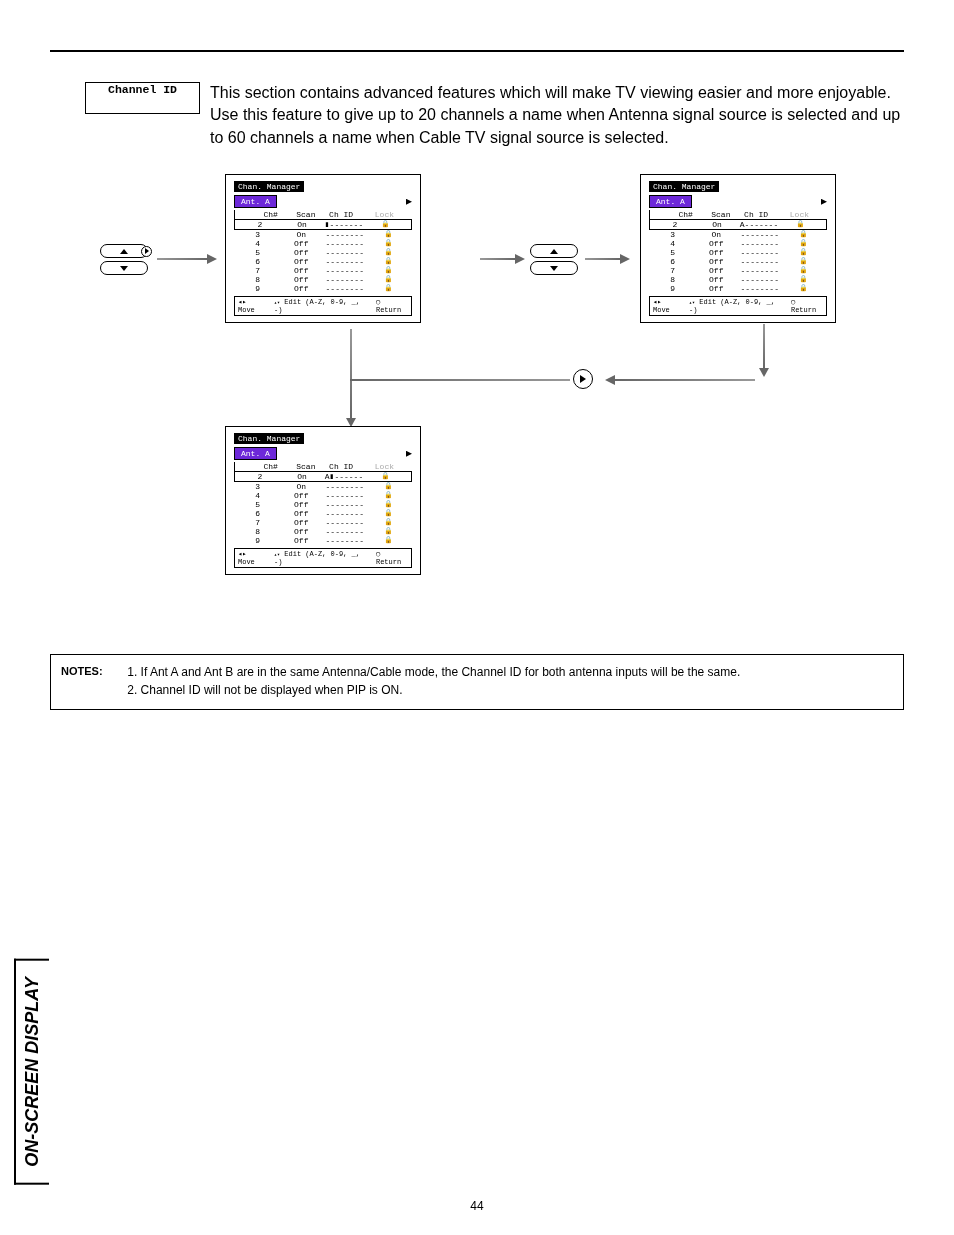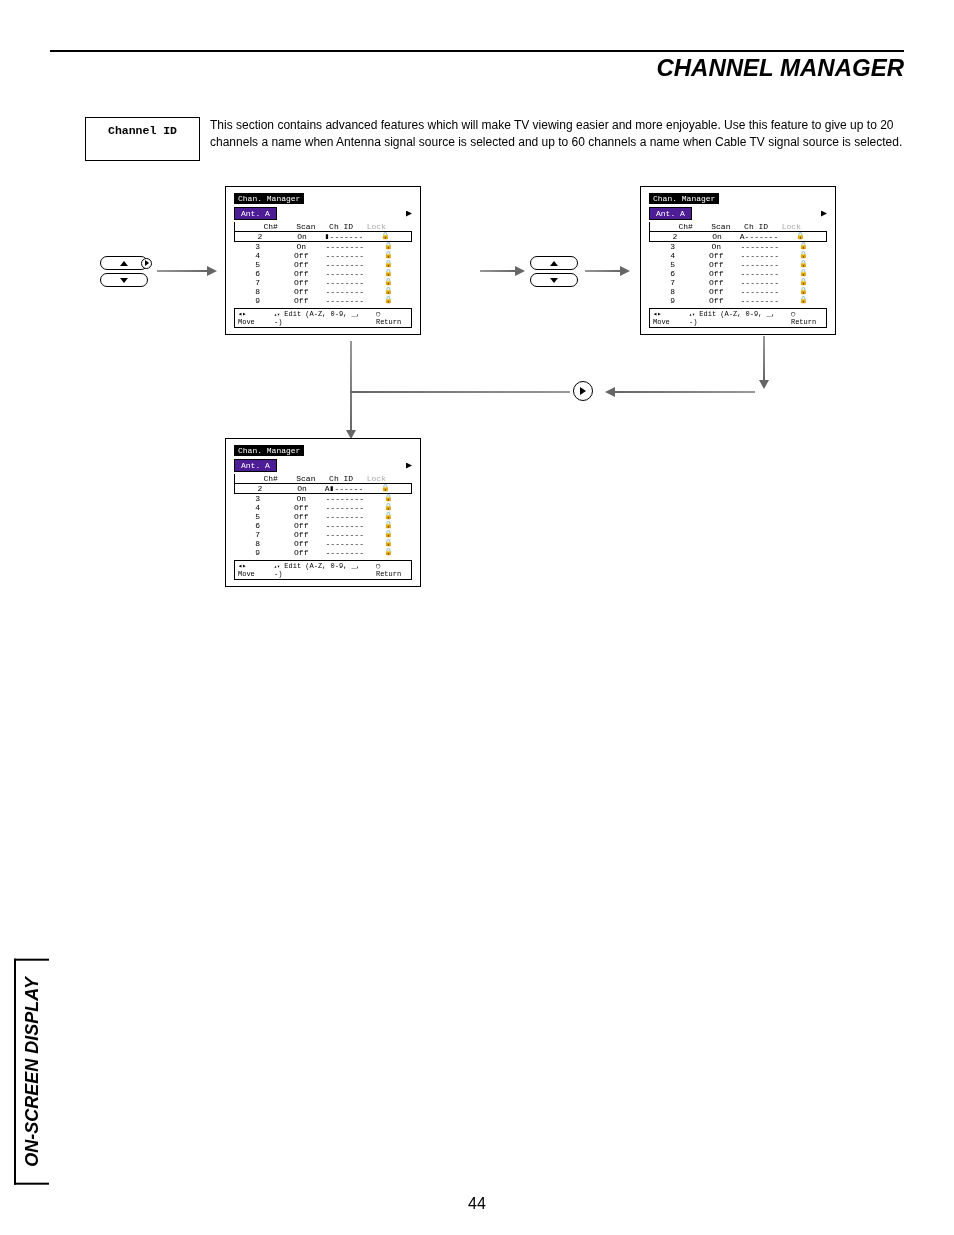--- a/index.html
+++ b/index.html
@@ -1,31 +1,31 @@
 <!DOCTYPE html>
 <html><head>
   <meta charset="utf-8">
   <style>
     * { margin: 0; padding: 0; box-sizing: border-box; }
     body { width: 954px; height: 1235px; font-family: Arial, Helvetica, sans-serif; background: #fff; color: #000; position: relative; }
     .page { padding: 50px 50px 20px 50px; }
     .header-rule { border-top: 2px solid #000; margin-bottom: 0; }
     .page-title { text-align: right; font-weight: bold; font-size: 24px; font-style: italic; padding: 2px 0 5px; }
     .top { display: flex; gap: 10px; margin-top: 30px; margin-left: 35px; }
-    .channel-id-box { border: 1px solid #000; padding: 6px 22px; font-family: "Courier New", monospace; font-size: 11.5px; font-weight: bold; height: 44px; display: inline-block; white-space: nowrap; }
-    .intro { font-size: 12px; line-height: 1.4; flex: 1; }
+    .channel-id-box { border: 1px solid #000; padding: 0 22px; font-family: "Courier New", monospace; font-size: 11.5px; font-weight: bold; height: 32px; display: inline-block; white-space: nowrap; }
+    .intro { font-size: 16px; line-height: 1.4; flex: 1; }
     .diagram-area { position: relative; height: 440px; margin-top: 25px; margin-left: 35px; }
     .panel { position: absolute; border: 1px solid #000; width: 196px; padding: 6px 8px 6px 8px; background: #fff; font-family: "Courier New", monospace; font-size: 8px; }
     .panel .tab { display: inline-block; background: #000; color: #fff; padding: 1px 4px; margin-bottom: 3px; }
-    .panel .subtab { display: inline-block; background: #4c1d95; color: #fff; padding: 1px 6px; border: 1px solid #000; }
+    .panel .subtab { display: inline-block; background: #6d28d9; color: #fff; padding: 1px 6px; border: 1px solid #000; }
     .panel .subtab-row { display: flex; align-items: center; margin-bottom: 2px; }
     .subtab-arrow { margin-left: auto; width: 6px; height: 6px; background: #000; clip-path: polygon(0 0, 100% 50%, 0 100%); }
     .cols-header { border-left: 1px solid #000; border-bottom: 1px solid #000; display: flex; padding: 0 18px; }
     .cols-header span { flex: 1; text-align: center; }
-    .cols-header .lock { color: #aaa; }
+    .cols-header .lock { color: #aaa; text-align: right; }
     .rowbox { border-left: 1px solid #000; border-right: 1px solid #000; border-bottom: 1px solid #000; padding: 0 2px; }
     .rowbox.first { margin-top: 0; }
     .drow { display: flex; padding: 0 2px; }
     .drow span { flex: 1; text-align: center; }
     .drow .lock-ico { color: #aaa; font-size: 7px; }
     .chid-cell { letter-spacing: 0; }
     .hint { border: 1px solid #000; padding: 1px 3px; margin-top: 3px; display: flex; justify-content: space-between; align-items: center; font-size: 7px; }
     .remote { position: absolute; display: flex; flex-direction: column; gap: 3px; }
     .pill { width: 48px; height: 14px; border: 1px solid #000; border-radius: 9px; display: flex; justify-content: center; align-items: center; position: relative; background: #fff; }
     .pill .tri { width: 0; height: 0; }
@@ -39,34 +39,33 @@
     .arrow-h .head { position: absolute; right: 0; top: -4px; width: 0; height: 0; border-top: 5px solid transparent; border-bottom: 5px solid transparent; border-left: 10px solid #666; }
     .circ-play { position: absolute; border: 1px solid #000; border-radius: 50%; width: 20px; height: 20px; display: flex; justify-content: center; align-items: center; background: #fff; }
     .circ-play .rt { width: 0; height: 0; border-top: 4px solid transparent; border-bottom: 4px solid transparent; border-left: 6px solid #000; }
     .arrow-v { position: absolute; width: 2px; background: linear-gradient(#999, #666); }
     .arrow-v .head { position: absolute; bottom: -8px; left: -4px; width: 0; height: 0; border-left: 5px solid transparent; border-right: 5px solid transparent; border-top: 9px solid #666; }
     .notes { border: 1px solid #000; padding: 8px 10px 10px 10px; font-size: 12px; margin-top: 40px; margin-left: 0; line-height: 1.5; }
     .notes-inner { display: flex; gap: 10px; }
     .notes-label { font-weight: bold; font-size: 11px; }
     .notes-list { list-style: decimal; padding-left: 28px; }
     .side-tab { position: absolute; left: 14px; bottom: 50px; border: 2px solid #000; border-left: none; background: #fff; padding: 16px 6px; writing-mode: vertical-rl; transform: rotate(180deg); font-weight: bold; font-style: italic; font-size: 18px; }
-    .page-num { position: absolute; bottom: 22px; left: 0; right: 0; text-align: center; font-size: 16px; }
+    .page-num { position: absolute; bottom: 22px; left: 0; right: 0; text-align: center; font-size: 12px; }
     .hint-bar { display: flex; align-items: center; justify-content: space-between; width: 100%; gap: 8px; }
     .updn { display: inline-flex; flex-direction: column; line-height: 3px; font-size: 5px; }
 
     .arrow-l { position: absolute; height: 2px; }
     .arrow-l .shaft { position: absolute; top: 0; left: 10px; right: 0; height: 2px; background: linear-gradient(to left, #999, #666); }
     .arrow-l .head { position: absolute; left: 0; top: -4px; width: 0; height: 0; border-top: 5px solid transparent; border-bottom: 5px solid transparent; border-right: 10px solid #666; }
   </style>
 </head>
 <body>
 
 <div class="page">
   <div class="header-rule"></div>
-  <h1 class="page-title">CHANNEL MANAGER</h1>
 
   <div class="top">
     <div class="channel-id-box">Channel ID</div>
     <div class="intro">This section contains advanced features which will make TV viewing easier and more enjoyable. Use this feature to give up to 20 channels a name when Antenna signal source is selected and up to 60 channels a name when Cable TV signal source is selected.</div>
   </div>
 
   <div class="diagram-area">
 
     <div class="remote" style="left:15px; top:70px;">
       <div class="pill up">
@@ -287,16 +286,25 @@
         </div><div class="hint">
           <div class="hint-bar">
             <span>◂▸ Move</span>
             <span><span class="updn">▴▾</span> Edit (A-Z, 0-9, _, -)</span>
             <span>◯ Return</span>
           </div>
         </div></div>
 
   </div>
 
+  <div class="notes">
+    <div class="notes-inner">
+      <div class="notes-label">NOTES:</div>
+      <ol class="notes-list">
+        <li>If Ant A and Ant B are in the same Antenna/Cable mode, the Channel ID for both antenna inputs will be the same.</li>
+        <li>Channel ID will not be displayed when PIP is ON.</li>
+      </ol>
+    </div>
+  </div>
 </div>
 
 <div class="side-tab">ON-SCREEN DISPLAY</div>
 <div class="page-num">44</div>
 
 </body></html>

